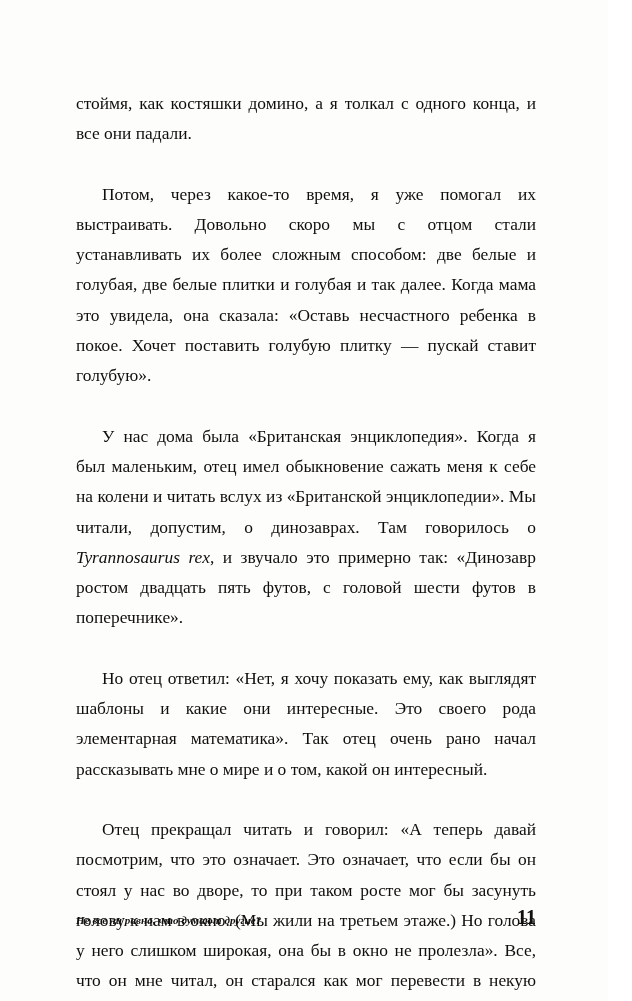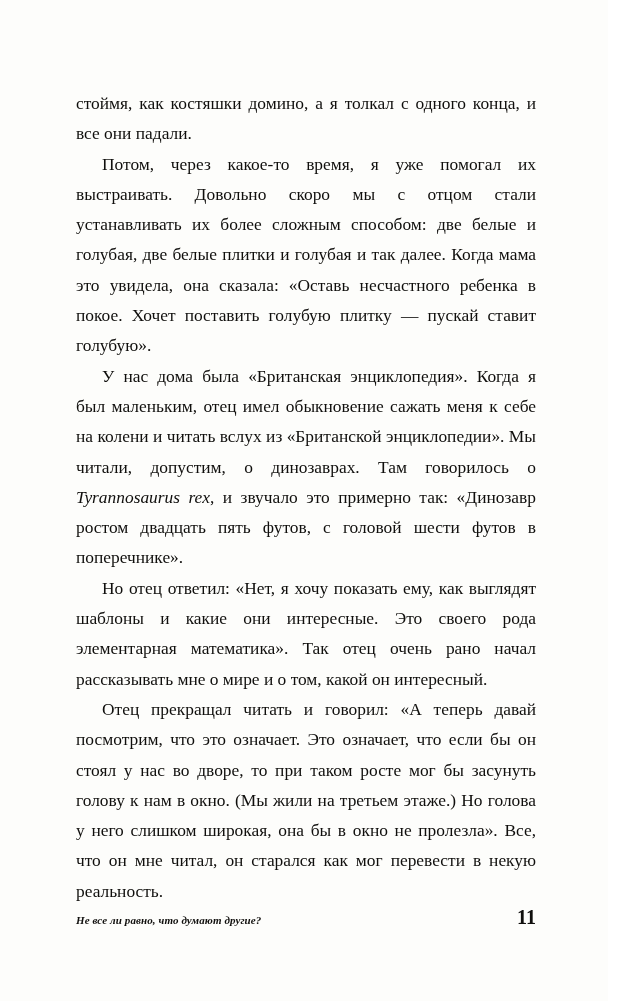--- a/index.html
+++ b/index.html
@@ -28,20 +28,21 @@
     text-align: justify;
     text-justify: inter-word;
     color: #100f0d;
   }
   .body-text p {
     margin: 0;
     text-indent: 0;
   }
   .body-text p.indent {
     text-indent: 26px;
+    margin-top: 30px;
   }
   .body-text i {
     font-style: italic;
   }
   .footer {
     position: absolute;
     left: 76px;
     right: 72px;
     bottom: 72px;
     display: flex;

